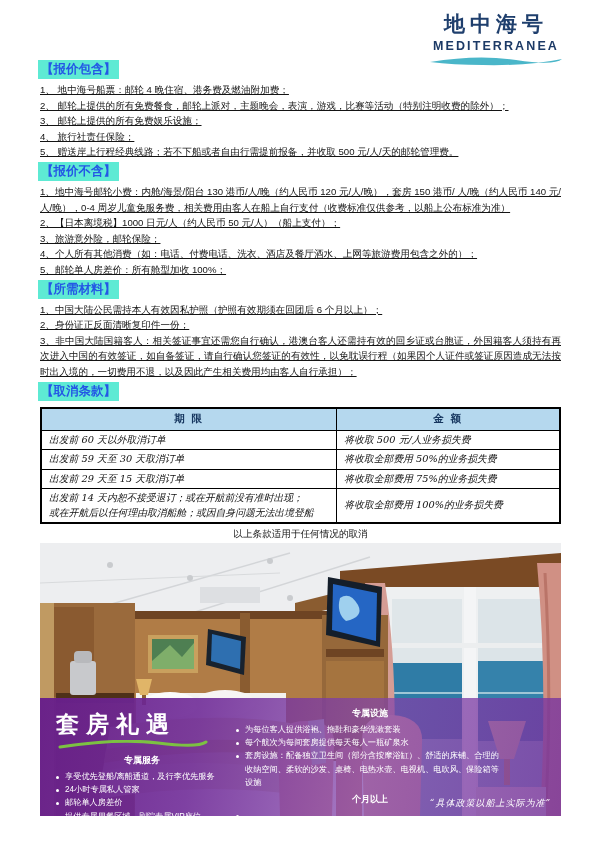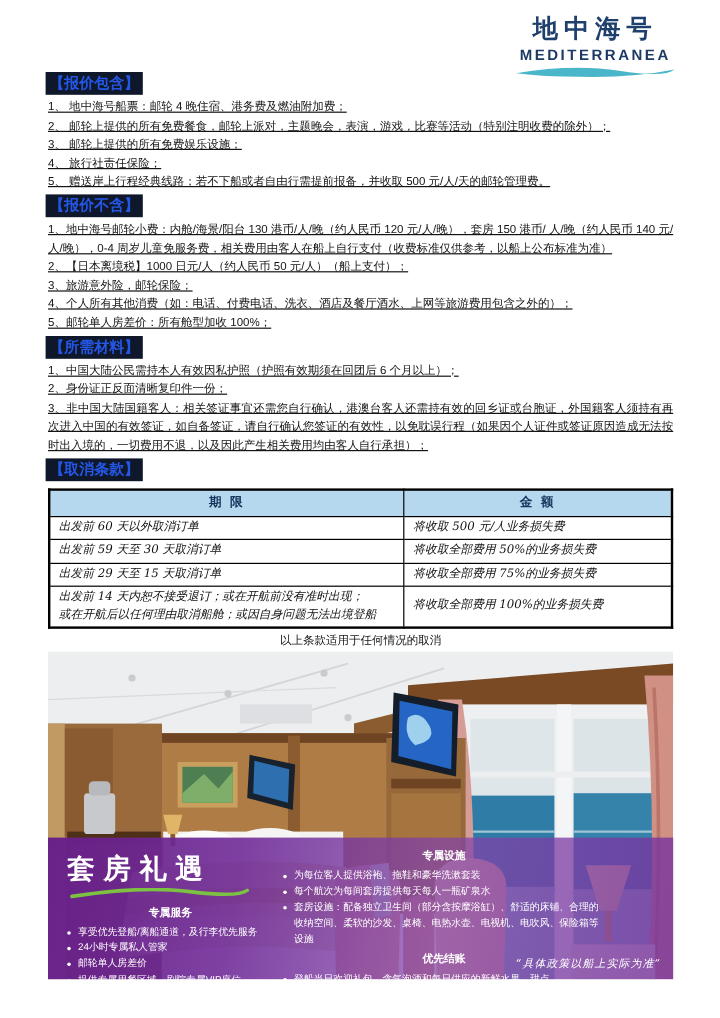--- a/index.html
+++ b/index.html
@@ -7,21 +7,21 @@
   .page{position:relative;width:600px;height:848px;background:#fff;overflow:hidden;}
 
   
   .logo{position:absolute;top:10px;right:36px;text-align:center;}
   .logo-cn{font-size:21px;font-weight:bold;color:#1f3f6d;letter-spacing:5px;}
   .logo-en{font-size:12.5px;color:#1c3a66;letter-spacing:2.1px;margin-top:1px;font-weight:600;}
   .logo-wave{margin-top:1px;}
 
   
   .content{position:absolute;left:40px;top:58px;width:521px;}
-  .sec-h{display:inline-block;background:#0f172a;color:#2457e5;font-weight:bold;font-size:12.5px;padding:1px 3px;margin:2px 0 3px -2px;}
+  .sec-h{display:inline-block;background:#5eead4;color:#2457e5;font-weight:bold;font-size:12.5px;padding:1px 3px;margin:2px 0 3px -2px;}
   .item{font-size:9.6px;color:#141414;line-height:15.6px;text-align:justify;text-decoration:underline;}
 
   
   table.cancel{width:100%;border-collapse:collapse;border:2px solid #000;margin-top:3px;}
   table.cancel th{background:#b5d8ee;color:#16365f;font-weight:bold;font-size:10.5px;height:19px;border:1px solid #000;letter-spacing:2px;}
   table.cancel td{font-family:"DejaVu Serif",serif;font-style:italic;font-size:9.8px;color:#101010;padding:2px 7px;border:1px solid #000;line-height:14.5px;white-space:pre-line;}
   .col-term{width:57%;}
   .caption{text-align:center;font-size:9.6px;color:#141414;margin:4px 0 2px;}
 
   
@@ -232,24 +232,23 @@
               <span>为每位客人提供浴袍、拖鞋和豪华洗漱套装</span>
             </div>
           <div class="bullet">
               <span class="dot"></span>
               <span>每个航次为每间套房提供每天每人一瓶矿泉水</span>
             </div>
           <div class="bullet">
               <span class="dot"></span>
               <span>套房设施：配备独立卫生间（部分含按摩浴缸）、舒适的床铺、合理的收纳空间、柔软的沙发、桌椅、电热水壶、电视机、电吹风、保险箱等设施</span>
             </div>
-          <div class="group-h">优先结账</div>
-          <div class="bullet">
-              <span class="dot"></span>
-              <span>登船当日欢迎礼包，含气泡酒和每日供应的新鲜水果、甜点</span>
+          <div class="group-h">个月以上</div>
+          <div class="bullet">
+              <span class="dot"></span>
             </div>
           <div class="bullet">
               <span class="dot"></span>
               <span>专属船长鸡尾酒会邀请</span>
             </div>
           <div class="bullet">
               <span class="dot"></span>
               <span>专属下午茶邀请</span>
             </div>
         </div>

